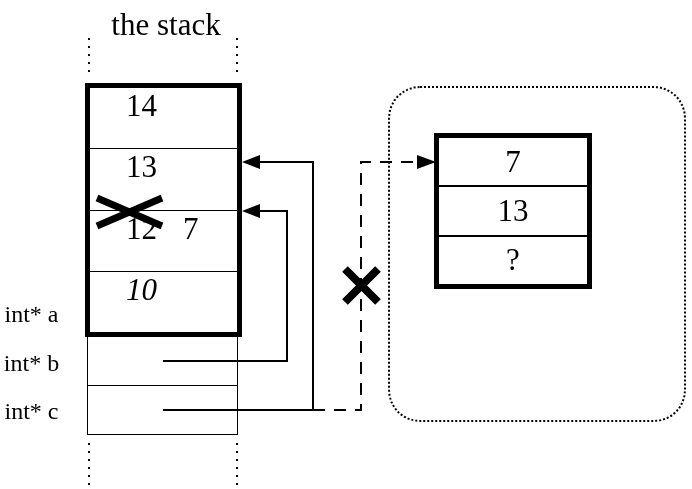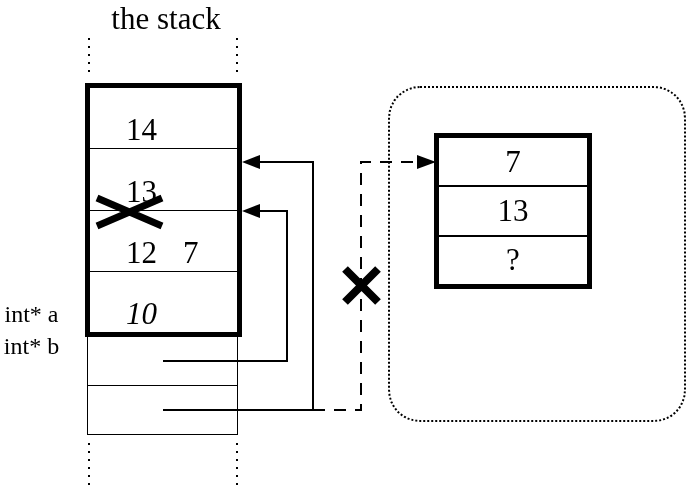--- a/index.html
+++ b/index.html
@@ -1,62 +1,62 @@
 <!DOCTYPE html>
 <html><head>
 <meta charset="utf-8">
 <style>
   html,body{margin:0;padding:0;background:#fff;}
   .canvas{
     position:relative;width:692px;height:489px;background:#ffffff;
     font-family:"Liberation Serif", serif;color:#000;overflow:hidden;
   }
   .title{position:absolute;font-size:31px;line-height:34px;text-align:center;white-space:nowrap;}
-  .stack-title{left:87px;top:2px;width:158px;}
+  .stack-title{left:87px;top:8px;width:158px;}
   .heap-title{left:430px;top:2px;width:160px;}
 
   
   .vguide{
     position:absolute;width:2px;
     background-image:repeating-linear-gradient(to bottom,#000 0 2.5px,transparent 2.5px 8px);
   }
   .g-tl{left:88px;top:38px;height:40px;}
   .g-tr{left:236px;top:38px;height:40px;}
   .g-bl{left:88px;top:443px;height:46px;}
   .g-br{left:236px;top:443px;height:46px;}
 
   
   .stack-box{
     position:absolute;left:85px;top:83px;width:157px;height:254px;
     border:5px solid #000;box-sizing:border-box;
     display:flex;flex-direction:column;
   }
   .scell{
     flex:1;border-bottom:1.5px solid #000;
-    display:flex;align-items:flex-end;
+    display:flex;align-items:flex-start;
     padding-left:36px;font-size:31px;
   }
   .scell.last{border-bottom:none;font-style:italic;}
   .crossed .new{margin-left:26px;}
 
   
   .pointer-rows{
     position:absolute;left:87px;top:337px;width:151px;height:98px;
     border:1.5px solid #000;border-top:none;box-sizing:border-box;
     display:flex;flex-direction:column;
   }
   .prow{flex:1;border-bottom:1.5px solid #000;}
   .prow.last{border-bottom:none;}
 
   .ptr-label{
     position:absolute;left:0;width:63px;text-align:center;
     font-size:24px;line-height:32px;white-space:nowrap;
   }
   .l-a{top:298px;}
-  .l-b{top:330px;}
+  .l-b{top:347px;}
   .l-c{top:395px;}
 
   
   .heap-region{
     position:absolute;left:388px;top:86px;width:298px;height:336px;
     border:2px dotted #000;border-radius:32px;box-sizing:border-box;
   }
   
   .heap-box{
     position:absolute;left:434px;top:133px;width:158px;height:156px;
@@ -104,20 +104,21 @@
     </div>
   </div>
 
   <div class="pointer-rows">
     <div class="prow"></div>
     <div class="prow last"></div>
   </div>
 
   <div class="ptr-label l-a">int* a</div>
   <div class="ptr-label l-b">int* b</div>
+  <div class="ptr-label l-c">int* c</div>
 
   <div class="heap-region"></div>
 
   <div class="heap-box">
     <div class="hcell">
       <span>7</span>
     </div>
     <div class="hcell">
       <span>13</span>
     </div>

